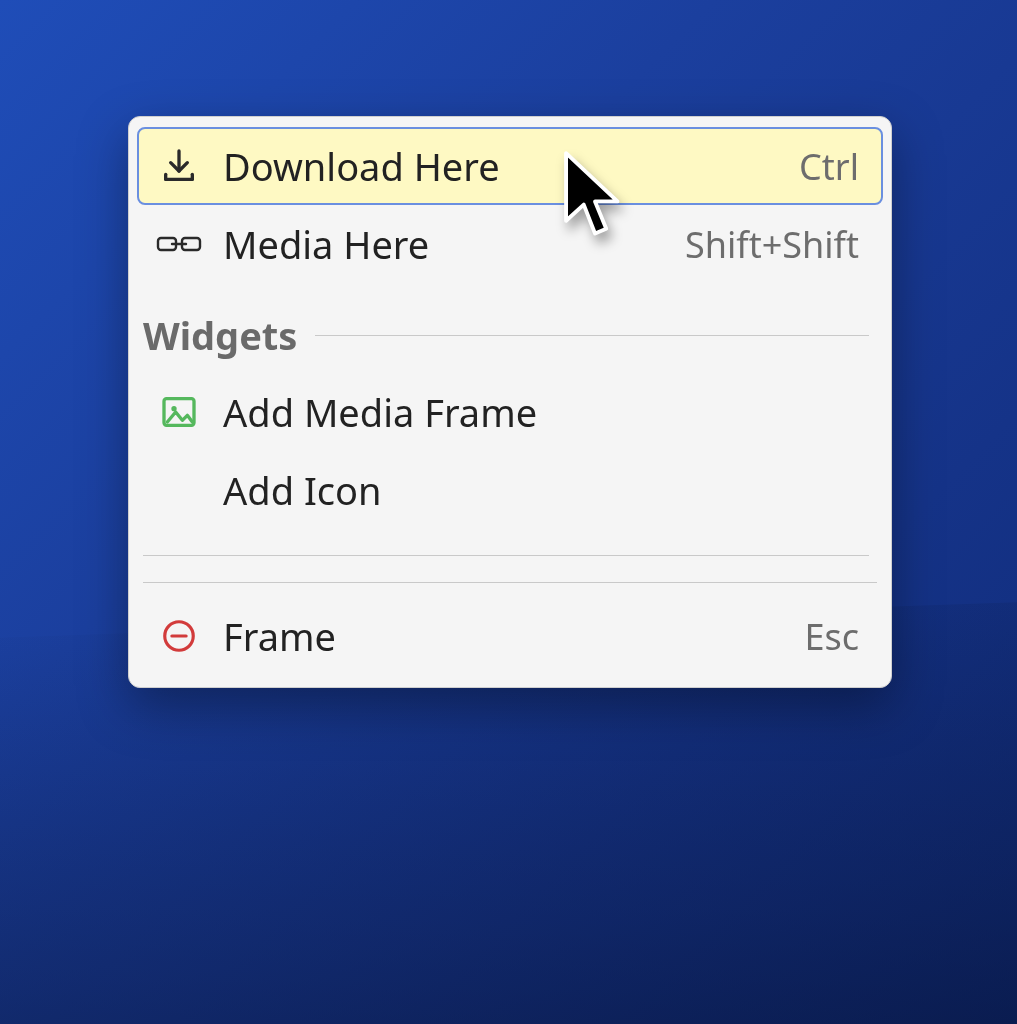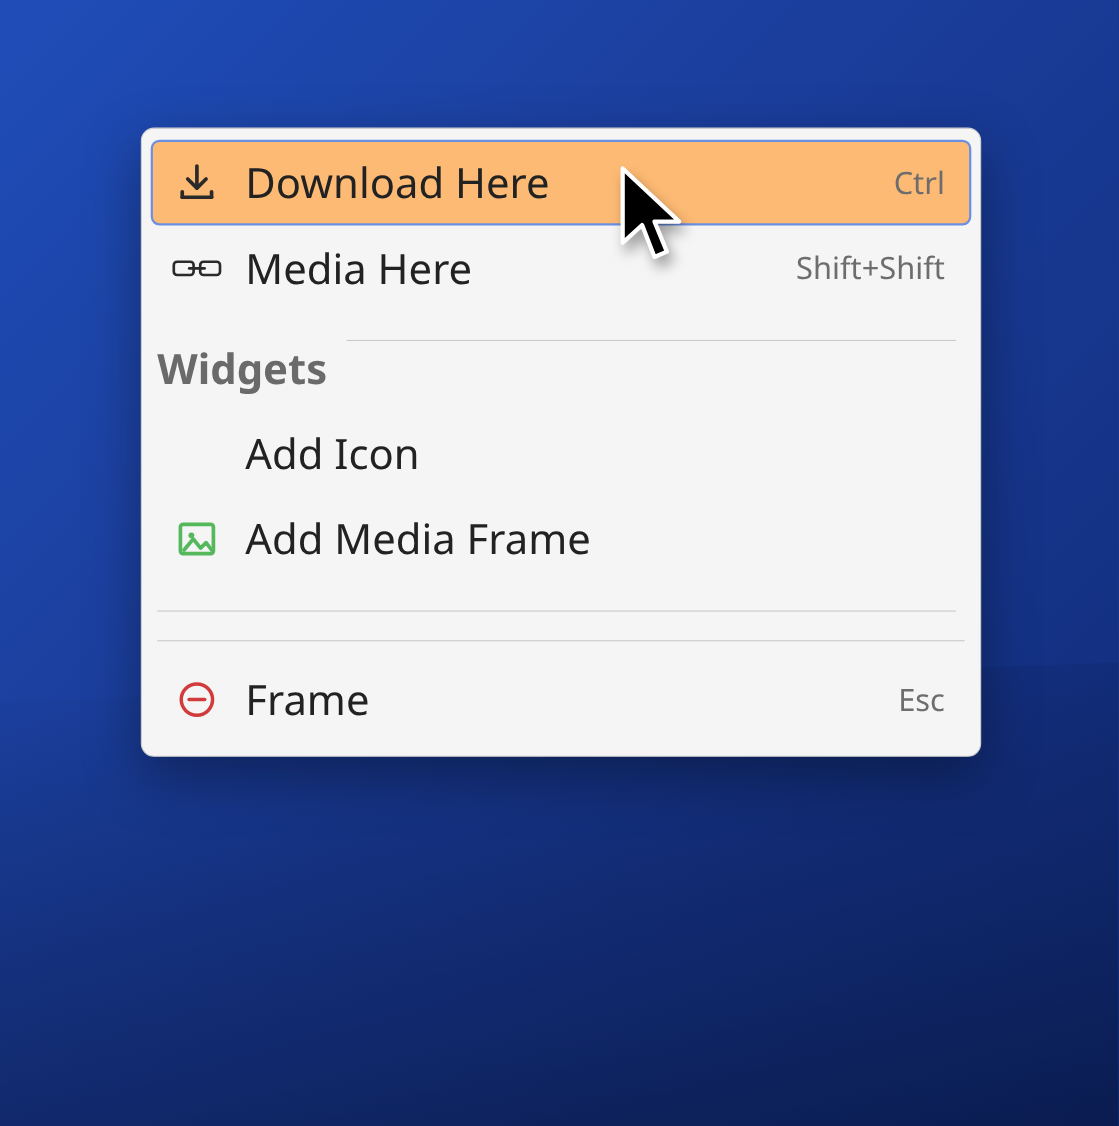--- a/index.html
+++ b/index.html
@@ -50,40 +50,41 @@
     align-items: center;
     gap: 20px;
     height: 78px;
     padding: 0 22px 0 16px;
     border-radius: 8px;
     border: 2px solid transparent;
     font-size: 38px;
     color: #222;
   }
   .menu-item.highlight {
-    background: #fdba74;
+    background: #fef9c3;
     border-color: #6a8fe0;
   }
   .menu-item .icon {
     width: 48px;
     display: flex;
     align-items: center;
     justify-content: center;
     flex-shrink: 0;
   }
   .menu-item .label { flex: 0 0 auto; }
   .menu-item .spacer { flex: 1; }
   .menu-item .shortcut {
     color: #6d6d6d;
-    font-size: 28px;
+    font-size: 36px;
     text-align: right;
   }
 
   .section-header {
     display: flex;
+    align-items: center;
     gap: 18px;
     padding: 26px 14px 12px 6px;
     color: #6a6a6a;
     font-weight: 700;
     font-size: 38px;
   }
   .section-header .rule {
     flex: 1;
     height: 1px;
     background: #c9c9c9;
@@ -145,33 +146,33 @@
     <span class="spacer"></span>
     <span class="shortcut">Shift+Shift</span>
   </div>
 
   <div class="section-header">
     <span>Widgets</span>
     <span class="rule"></span>
   </div>
 
   <div class="menu-item">
-    <span class="icon"></span>
-    <span class="label">Add Icon</span>
-  </div>
-
-  <div class="menu-item">
     <span class="icon">
       <svg width="40" height="40" viewBox="0 0 24 24" fill="none" stroke="#55b85d" stroke-width="2" stroke-linecap="round" stroke-linejoin="round">
         <rect x="3" y="4" width="18" height="16" rx="1.5"></rect>
         <circle cx="9" cy="10" r="1.6" fill="#55b85d" stroke="none"></circle>
         <path d="M5 18l5-6 4 5 3-3 3 4"></path>
       </svg>
     </span>
     <span class="label">Add Media Frame</span>
+  </div>
+
+  <div class="menu-item">
+    <span class="icon"></span>
+    <span class="label">Add Icon</span>
   </div>
 
   <div class="section-header">
     <span class="rule"></span>
   </div>
 
 
   <div class="separator"></div>
 
   <div class="menu-item">

